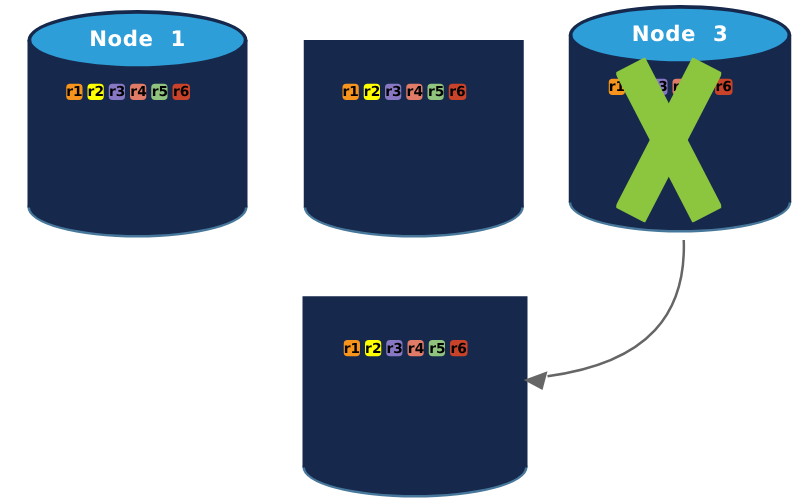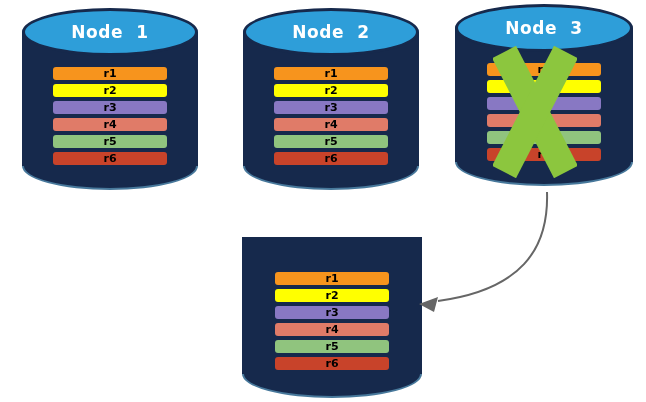--- a/index.html
+++ b/index.html
@@ -38,21 +38,21 @@
     z-index:3;
     display:flex;align-items:center;justify-content:center;
   }
   .node-title{
     color:var(--title-text);
     font-weight:bold;font-size:17px;
     word-spacing:7px;letter-spacing:0.5px;
   }
   .rows{
     position:absolute;top:59px;left:50%;transform:translateX(-50%);
-    width:114px;display:flex;flex-direction:column;gap:4px;
+    width:114px;display:flex;flex-direction:row;gap:4px;
     z-index:4;
   }
   .row{
     height:13px;border-radius:3px;
     font-weight:bold;font-size:11px;line-height:13px;
     text-align:center;color:var(--row-text);
   }
   .x-mark{
     position:absolute;left:38px;top:42px;width:84px;height:132px;
     z-index:5;
@@ -82,23 +82,20 @@
       <div class="row" style="background: rgb(136, 120, 195);">r3</div>
       <div class="row" style="background: rgb(224, 123, 104);">r4</div>
       <div class="row" style="background: rgb(144, 196, 126);">r5</div>
       <div class="row" style="background: rgb(200, 67, 42);">r6</div>
     </div>
   </div>
 
   <div class="node" style="left:243px;top:8px;width:176px;height:182px">
     <div class="cyl-bottom"></div>
     <div class="cyl-body"></div>
-    <div class="cyl-top">
-      <span class="node-title">Node 2</span>
-    </div>
     <div class="rows">
       <div class="row" style="background: rgb(247, 148, 29);">r1</div>
       <div class="row" style="background: rgb(255, 255, 0);">r2</div>
       <div class="row" style="background: rgb(136, 120, 195);">r3</div>
       <div class="row" style="background: rgb(224, 123, 104);">r4</div>
       <div class="row" style="background: rgb(144, 196, 126);">r5</div>
       <div class="row" style="background: rgb(200, 67, 42);">r6</div>
     </div>
   </div>
 

